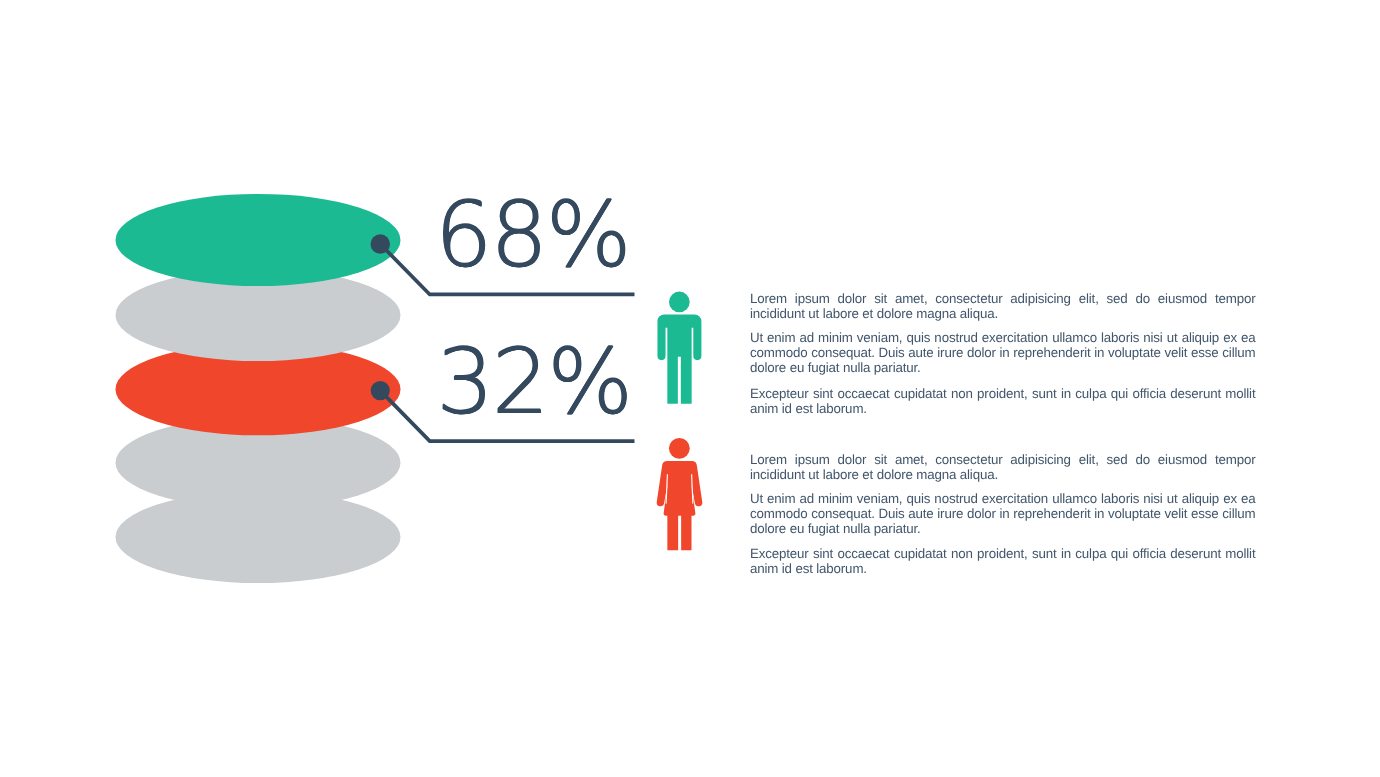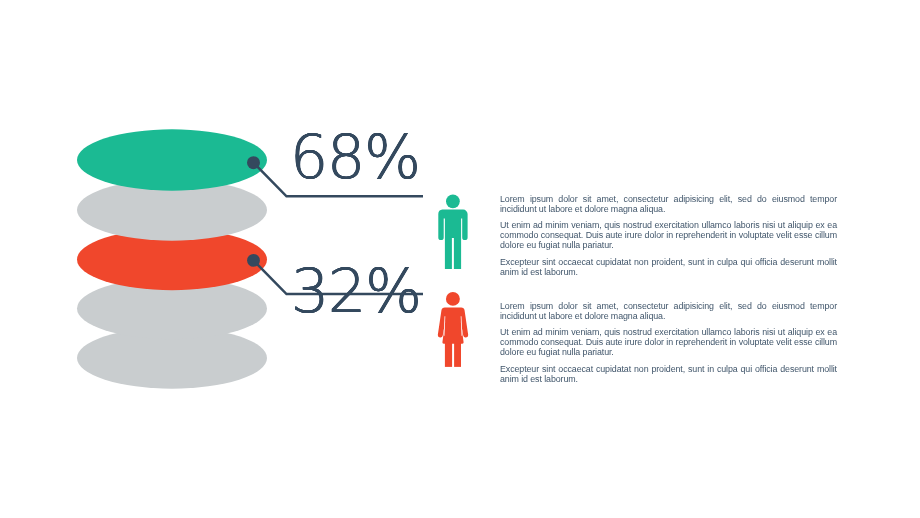--- a/index.html
+++ b/index.html
@@ -30,21 +30,21 @@
     <ellipse cx="172" cy="210" rx="95" ry="30.7" fill="#c9cdcf"></ellipse>
     <ellipse cx="172" cy="160" rx="95" ry="30.7" fill="#1bba93"></ellipse>
 
     <polyline points="253.5,162.7 286.5,196.3 423,196.3" fill="none" stroke-width="2.5" stroke="#34495e"></polyline>
     <circle cx="253.5" cy="162.7" r="6.5" fill="#34495e"></circle>
     <polyline points="253.5,260.4 286.5,294.1 423,294.1" fill="none" stroke-width="2.5" stroke="#34495e"></polyline>
     <circle cx="253.5" cy="260.4" r="6.4" fill="#34495e"></circle>
   </svg>
 
   <div class="pct" style="left:290px; top:127px;">68%</div>
-  <div class="pct" style="left:291px; top:225px;margin-top:36px;">32%</div>
+  <div class="pct" style="left:291px; top:225px;">32%</div>
 
   <svg class="icon" style="left:436px;top:192px;" width="34" height="80" viewBox="0 0 34 80">
     <circle cx="16.9" cy="9.3" r="6.9" fill="#1bba93"></circle>
     <path d="
       M 6.4,17.6 H 27.1 a 4.5,4.5 0 0 1 4.5,4.5 V 45.4 a 2.7,2.7 0 0 1 -2.7,2.7 h -0 a 2.7,2.7 0 0 1 -2.7,-2.7 V 26.5 H 25.1 V 77.1 H 17.9 V 45.9 H 15.9 V 77.1 H 8.9 V 26.5 H 7.7 V 45.4 a 2.7,2.7 0 0 1 -2.7,2.7 h -0 a 2.7,2.7 0 0 1 -2.7,-2.7 V 22.1 A 4.5,4.5 0 0 1 6.4,17.6 Z" fill="#1bba93"></path>
   </svg>
 
   <svg class="icon" style="left:436px;top:289px;" width="34" height="80" viewBox="0 0 34 80">
     <circle cx="16.9" cy="9.9" r="6.95" fill="#f0472c"></circle>
     <path d="M 8.9,50 H 16.1 V 77.9 H 8.9 Z" fill="#f0472c"></path>

